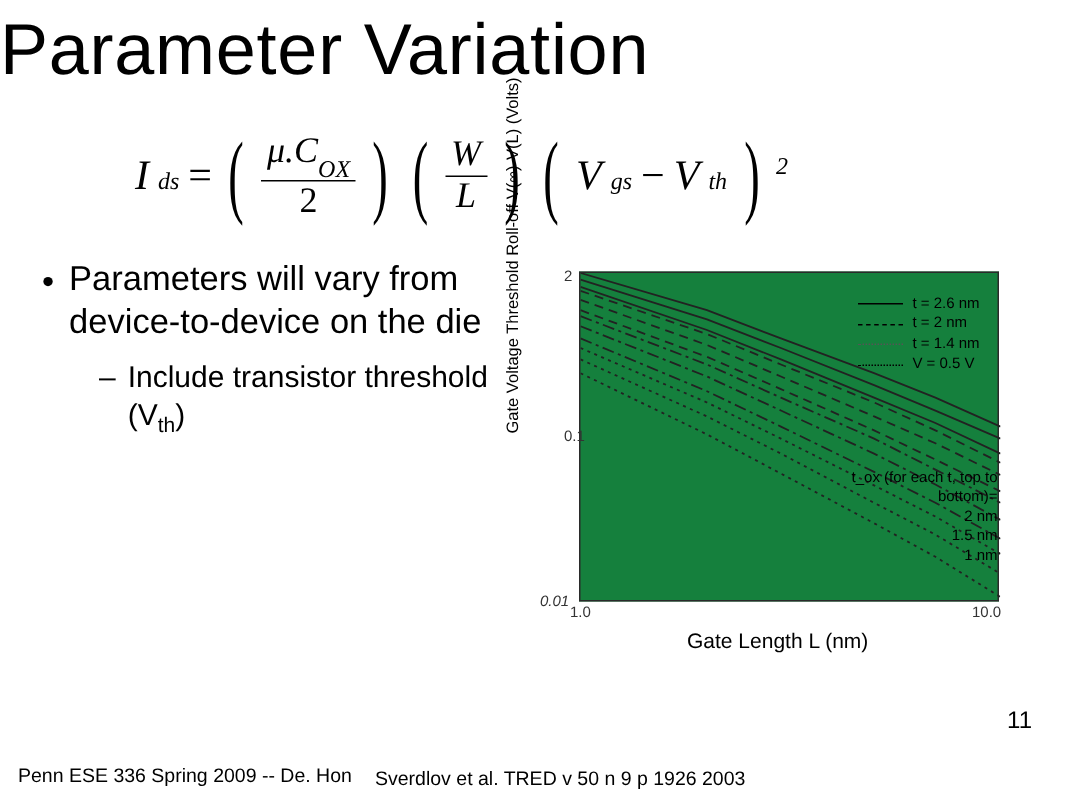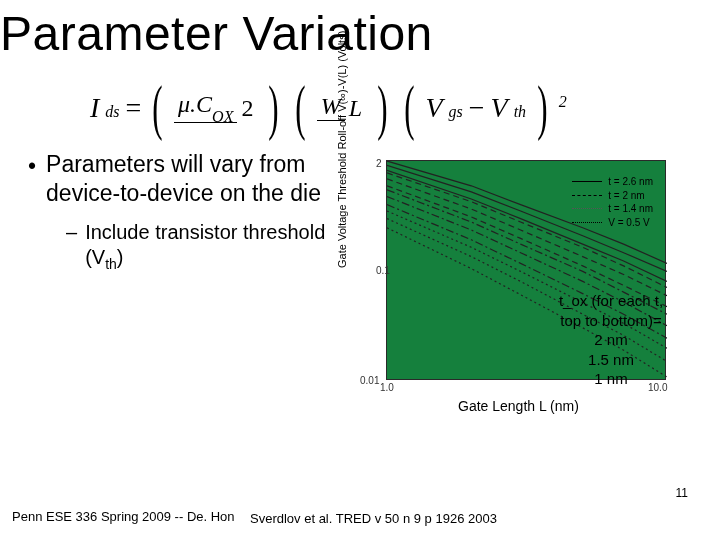--- a/index.html
+++ b/index.html
@@ -33,21 +33,21 @@
     font-style: normal;
     font-size: 62px;
     line-height: 0.6;
     font-weight: 100;
     font-family: "Times New Roman", serif;
     transform: scaleX(0.5);
     display: inline-block;
   }
   .frac {
     display: inline-flex;
-    flex-direction: row;
+    flex-direction: column;
     align-items: center;
     font-size: 24px;
     line-height: 1.05;
   }
   .frac .num { border-bottom: 1.5px solid #000; padding: 0 4px 1px 4px;}
   .frac .den { padding: 1px 4px 0 4px; }
   .normal { font-style: normal; }
 
   .body-row {
     display: flex;
@@ -100,63 +100,63 @@
   .xlabel {
     position: absolute;
     left: 120px;
     top: 248px;
     font-size: 14px;
     white-space: nowrap;
   }
   .tick { position: absolute; font-size: 10px; color: #333; }
   .ytick-top { left: 38px; top: 8px; }
   .ytick-mid { left: 38px; top: 115px; }
-  .ytick-bot { left: 22px; top: 225px; }
+  .ytick-bot { left: 22px; top: 225px; font-style: italic; }
   .xtick-l { left: 42px; top: 232px; }
   .xtick-r { left: 310px; top: 232px; }
   .legend {
     position: absolute;
     right: 12px;
     top: 14px;
     font-size: 10px;
     line-height: 1.35;
     text-align: left;
   }
   .legend .row { display: flex; align-items: center; gap: 6px; }
   .legend .line { width: 30px; border-top: 1.5px solid #000; }
   .legend .dash1 { border-top: 1.5px dashed #000; }
   .legend .dash2 { border-top: 1.5px dashed #555; border-top-style: dotted; }
   .legend .dot   { border-top: 1.5px dotted #000; }
   .inset {
     position: absolute;
     left: 170px;
     top: 130px;
-    font-size: 15px;
+    font-size: 10px;
     line-height: 1.3;
-    text-align: center;
+    text-align: right;
   }
   .curves { position: absolute; left: 0; top: 0; }
 
   .footer-left {
     position: absolute;
     left: 12px;
     bottom: 16px;
     font-size: 13px;
   }
   .citation {
     position: absolute;
     left: 250px;
     bottom: 14px;
     font-size: 13px;
   }
   .page-num {
     position: absolute;
     right: 32px;
-    bottom: 40px;
-    font-size: 12px;
+    bottom: 50px;
+    font-size: 16px;
     margin-top: 41px;
   }
 </style>
 </head>
 <body>
 
 <div class="title">Parameter Variation</div>
 
 <div class="equation">
   <span>I</span>

